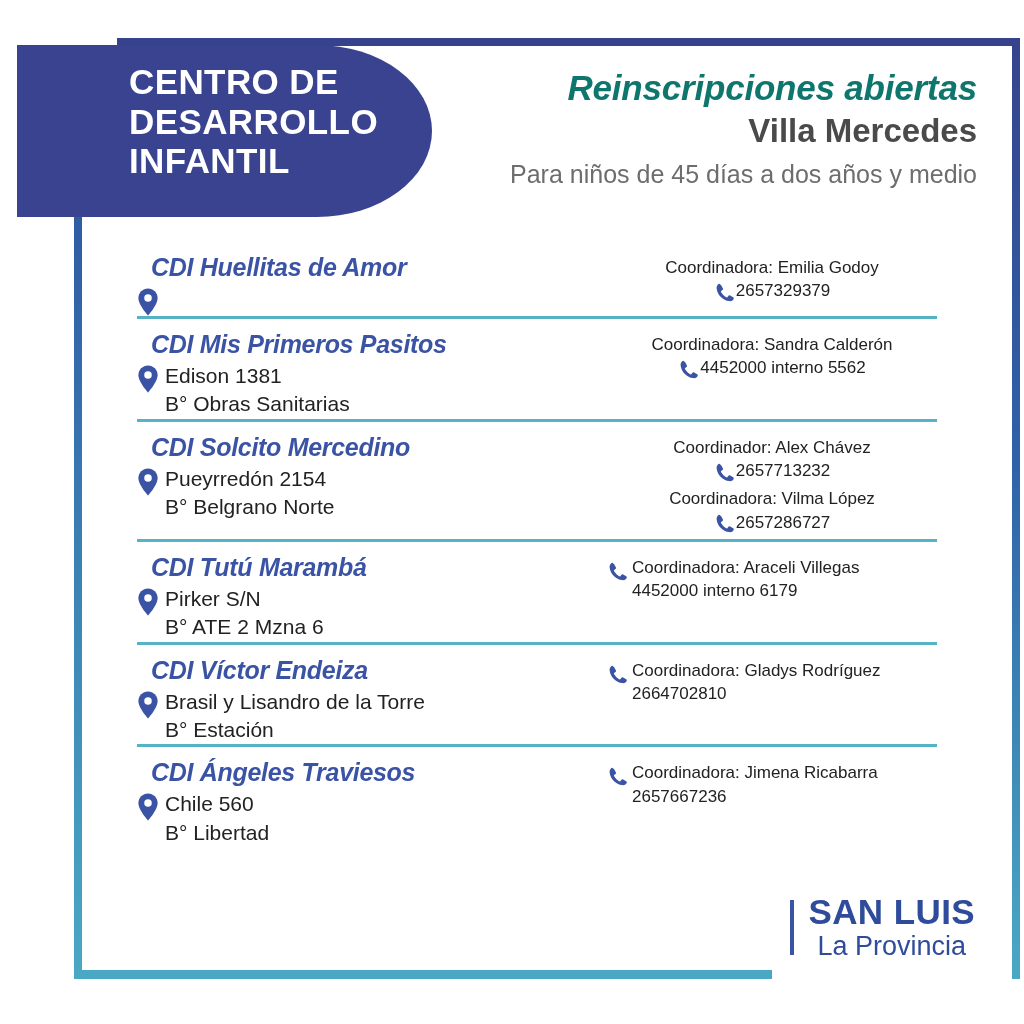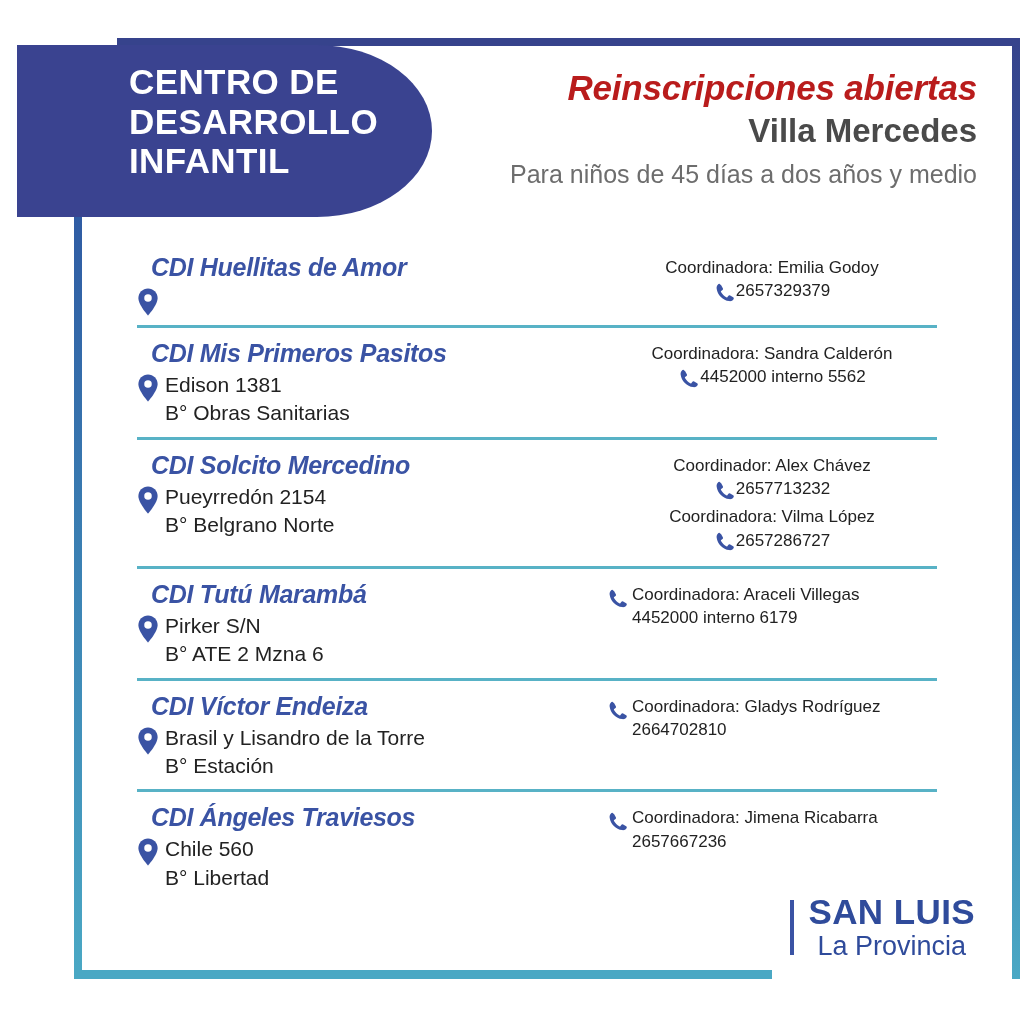--- a/index.html
+++ b/index.html
@@ -81,21 +81,21 @@
   }
 
   .header-right {
     position: absolute;
     left: 430px;
     top: 68px;
     width: 530px;
     text-align: right;
   }
   .head-line1 {
-    color: #b91c1c;
+    color: #0f766e;
     font-size: 35px;
     font-style: italic;
     font-weight: bold;
     letter-spacing: -0.2px;
     line-height: 1.15;
   }
   .head-line2 {
     color: #4a4a4a;
     font-size: 33px;
     font-weight: bold;
@@ -113,21 +113,20 @@
   .list {
     position: absolute;
     left: 120px;
     top: 252px;
     width: 800px;
   }
   .entry {
     position: relative;
     display: flex;
     align-items: flex-start;
-    padding-bottom: 9px;
     border-bottom: 3px solid #58b2c6;
     margin-bottom: 10px;
   }
   .entry.last { border-bottom: none; }
 
   .entry-left {
     width: 470px;
     flex: none;
     position: relative;
   }

